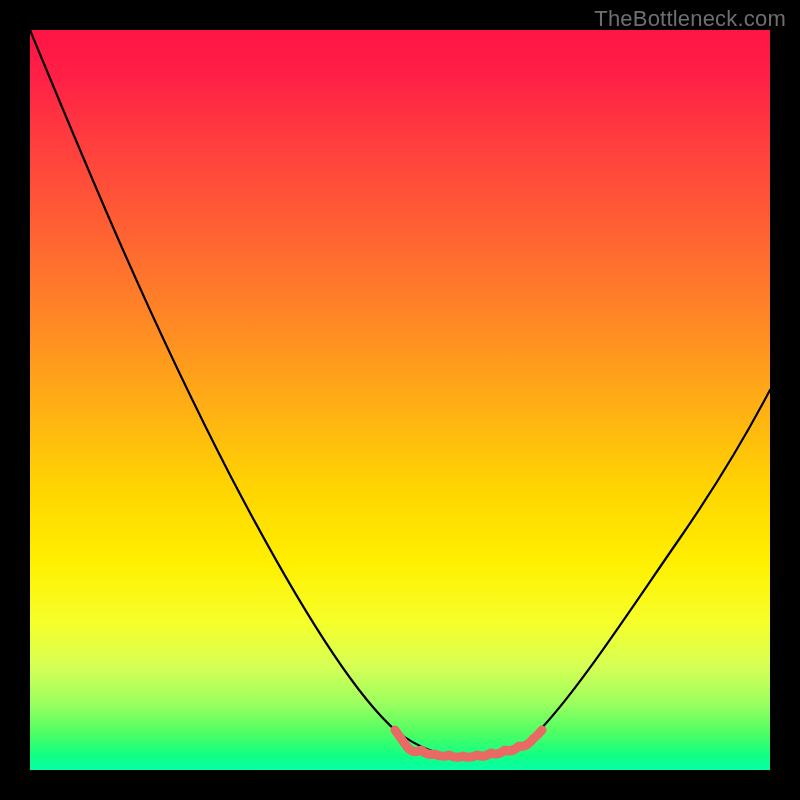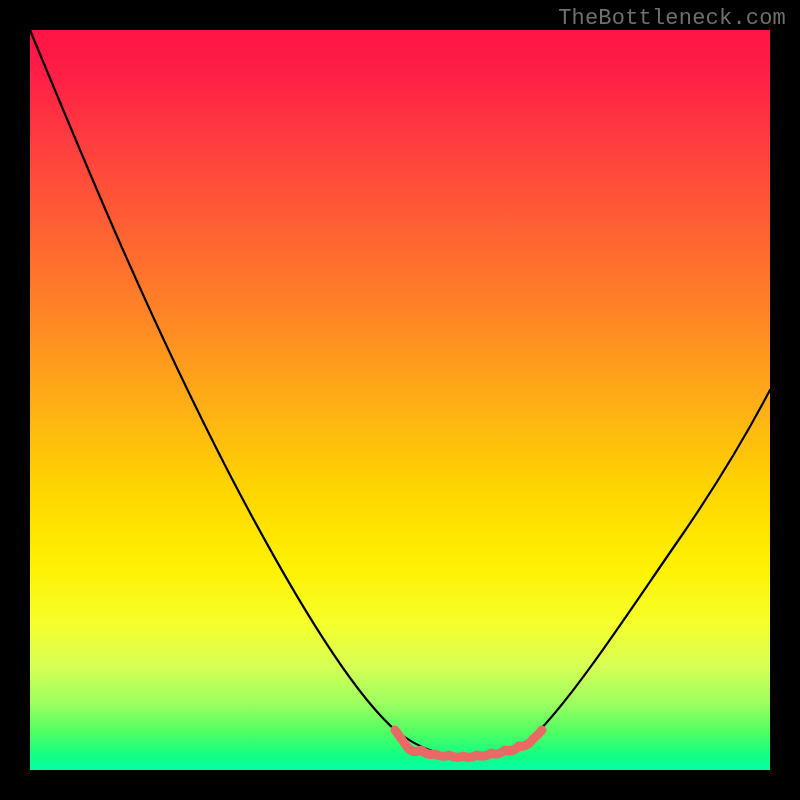--- a/index.html
+++ b/index.html
@@ -20,21 +20,20 @@
     background: #000;
   }
   .watermark {
     position: absolute;
     top: 6px;
     right: 14px;
     color: #6f6f6f;
     font-size: 22px;
     font-weight: 500;
     letter-spacing: 0.2px;
-    font-family: Liberation Mono, monospace;
   }
   .plot-area {
     position: absolute;
     left: 30px;
     top: 30px;
     width: 740px;
     height: 740px;
     
     background: linear-gradient(
       to bottom,

